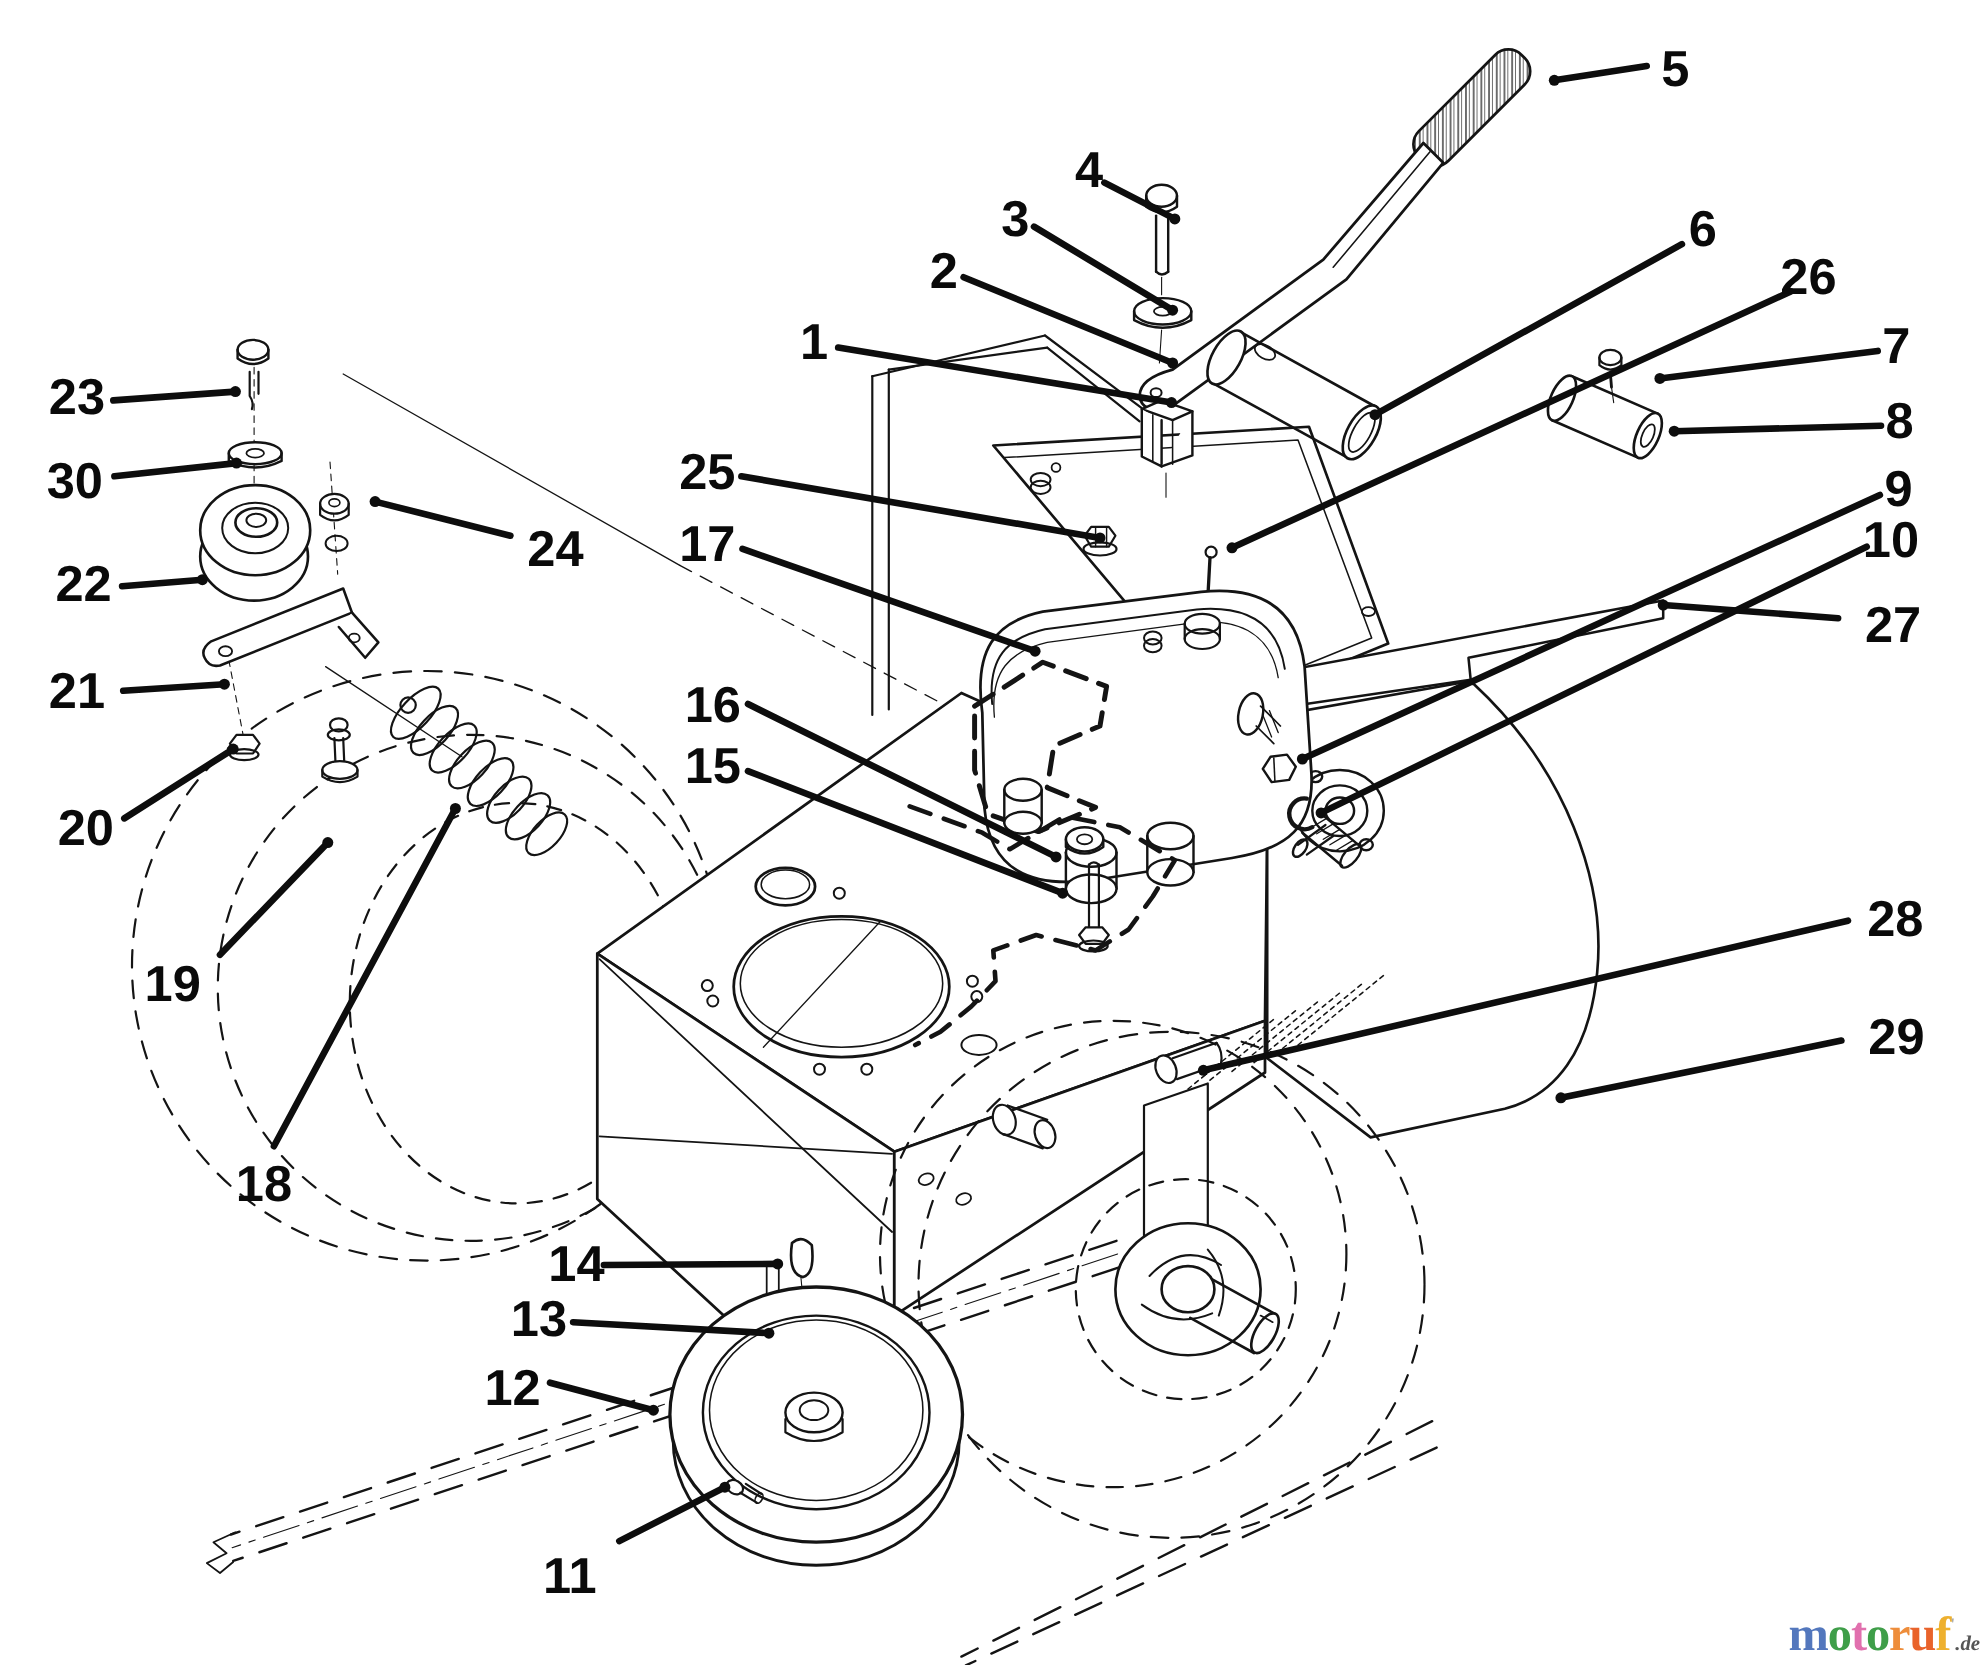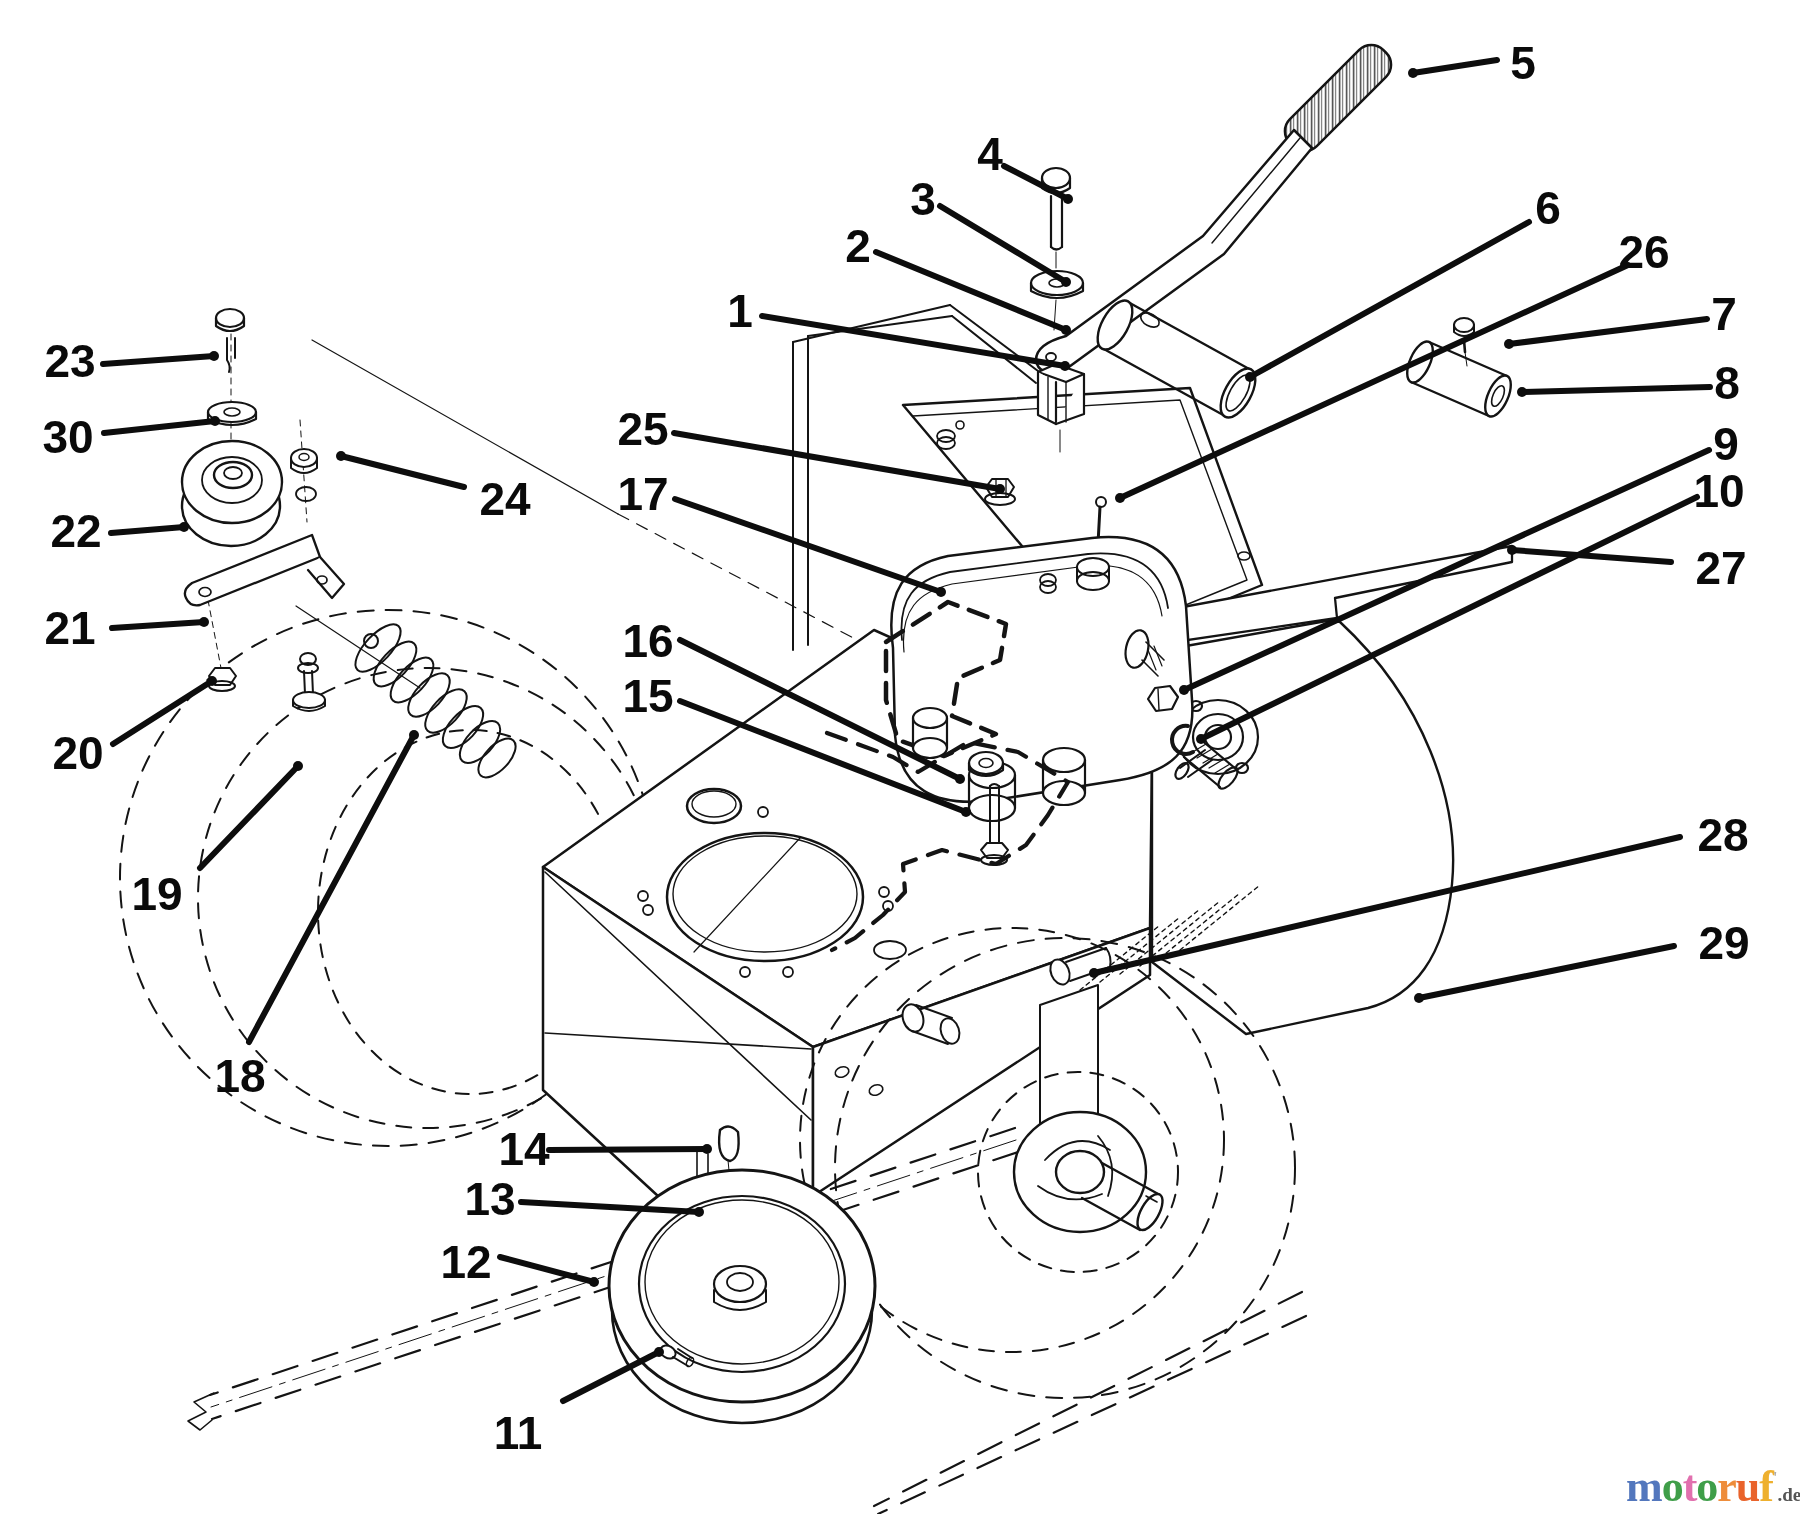--- a/index.html
+++ b/index.html
@@ -3,21 +3,21 @@
 <meta charset="utf-8">
 <style>
   html,body{margin:0;padding:0;background:#fff;}
   body{font-family:"Liberation Sans",sans-serif;}
   #stage{position:relative;width:1800px;height:1514px;background:#ffffff;overflow:hidden;}
   #art{position:absolute;left:0;top:0;}
   .callout-num{font-family:"Liberation Sans",sans-serif;font-weight:bold;}
   #watermark{position:absolute;left:1626px;top:1454px;width:180px;white-space:nowrap;
              font-family:"Liberation Serif",serif;font-weight:bold;font-size:44px;
              letter-spacing:-1px;line-height:48px;user-select:none;}
-  #watermark .suffix{font-size:19px;font-weight:bold;letter-spacing:0;}
+  #watermark .suffix{font-size:19px;font-weight:bold;letter-spacing:0;font-style:italic;}
   #watermark .tick{font-size:16px;vertical-align:18px;letter-spacing:0;}
 </style>
 </head>
 <body>
 
 <div id="stage">
 <svg id="art" width="1800" height="1514" viewBox="0 0 1800 1514" xmlns="http://www.w3.org/2000/svg" fill="none" stroke-linecap="round" stroke-linejoin="round">
   <defs>
     <pattern id="knurl" width="7" height="7" patternUnits="userSpaceOnUse" patternTransform="rotate(45)">
       <rect width="7" height="7" fill="#ffffff"></rect>

